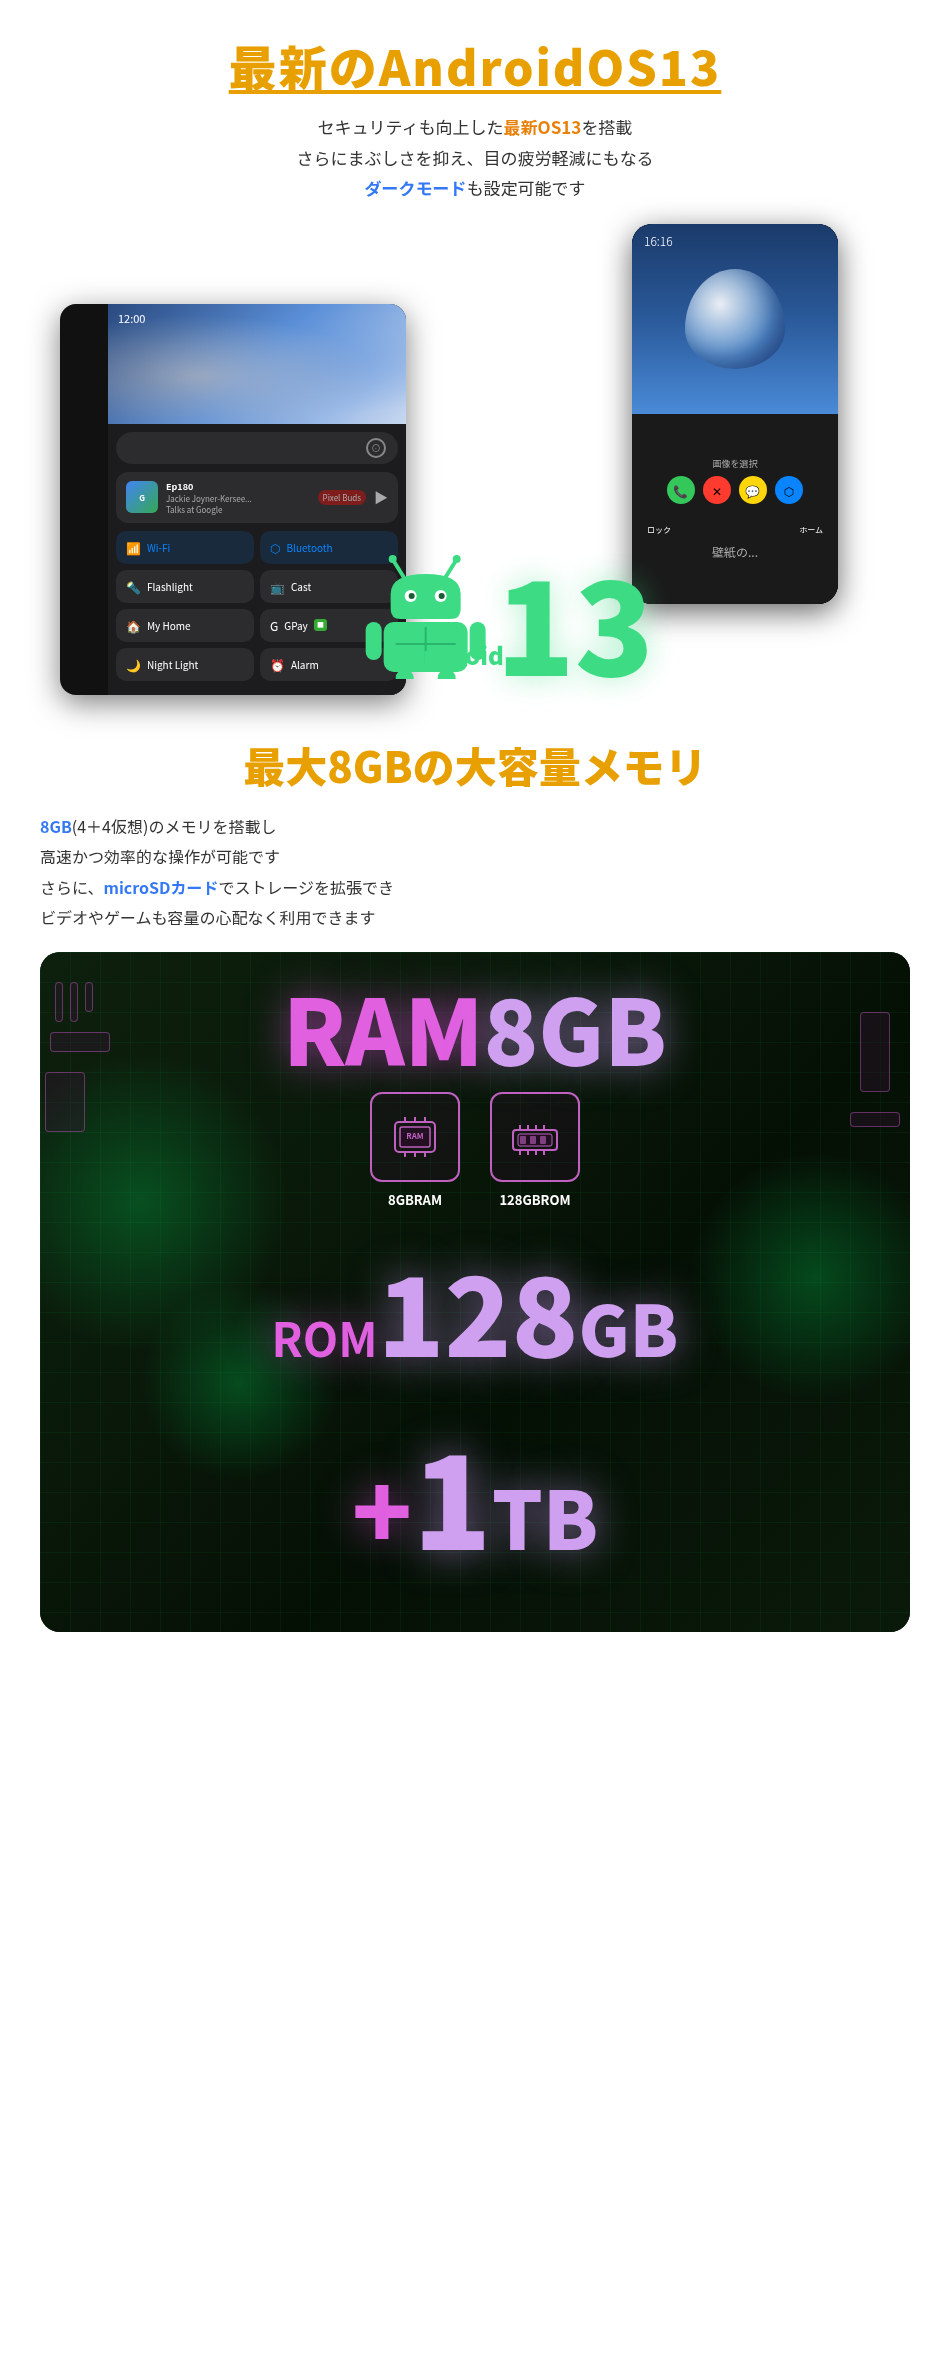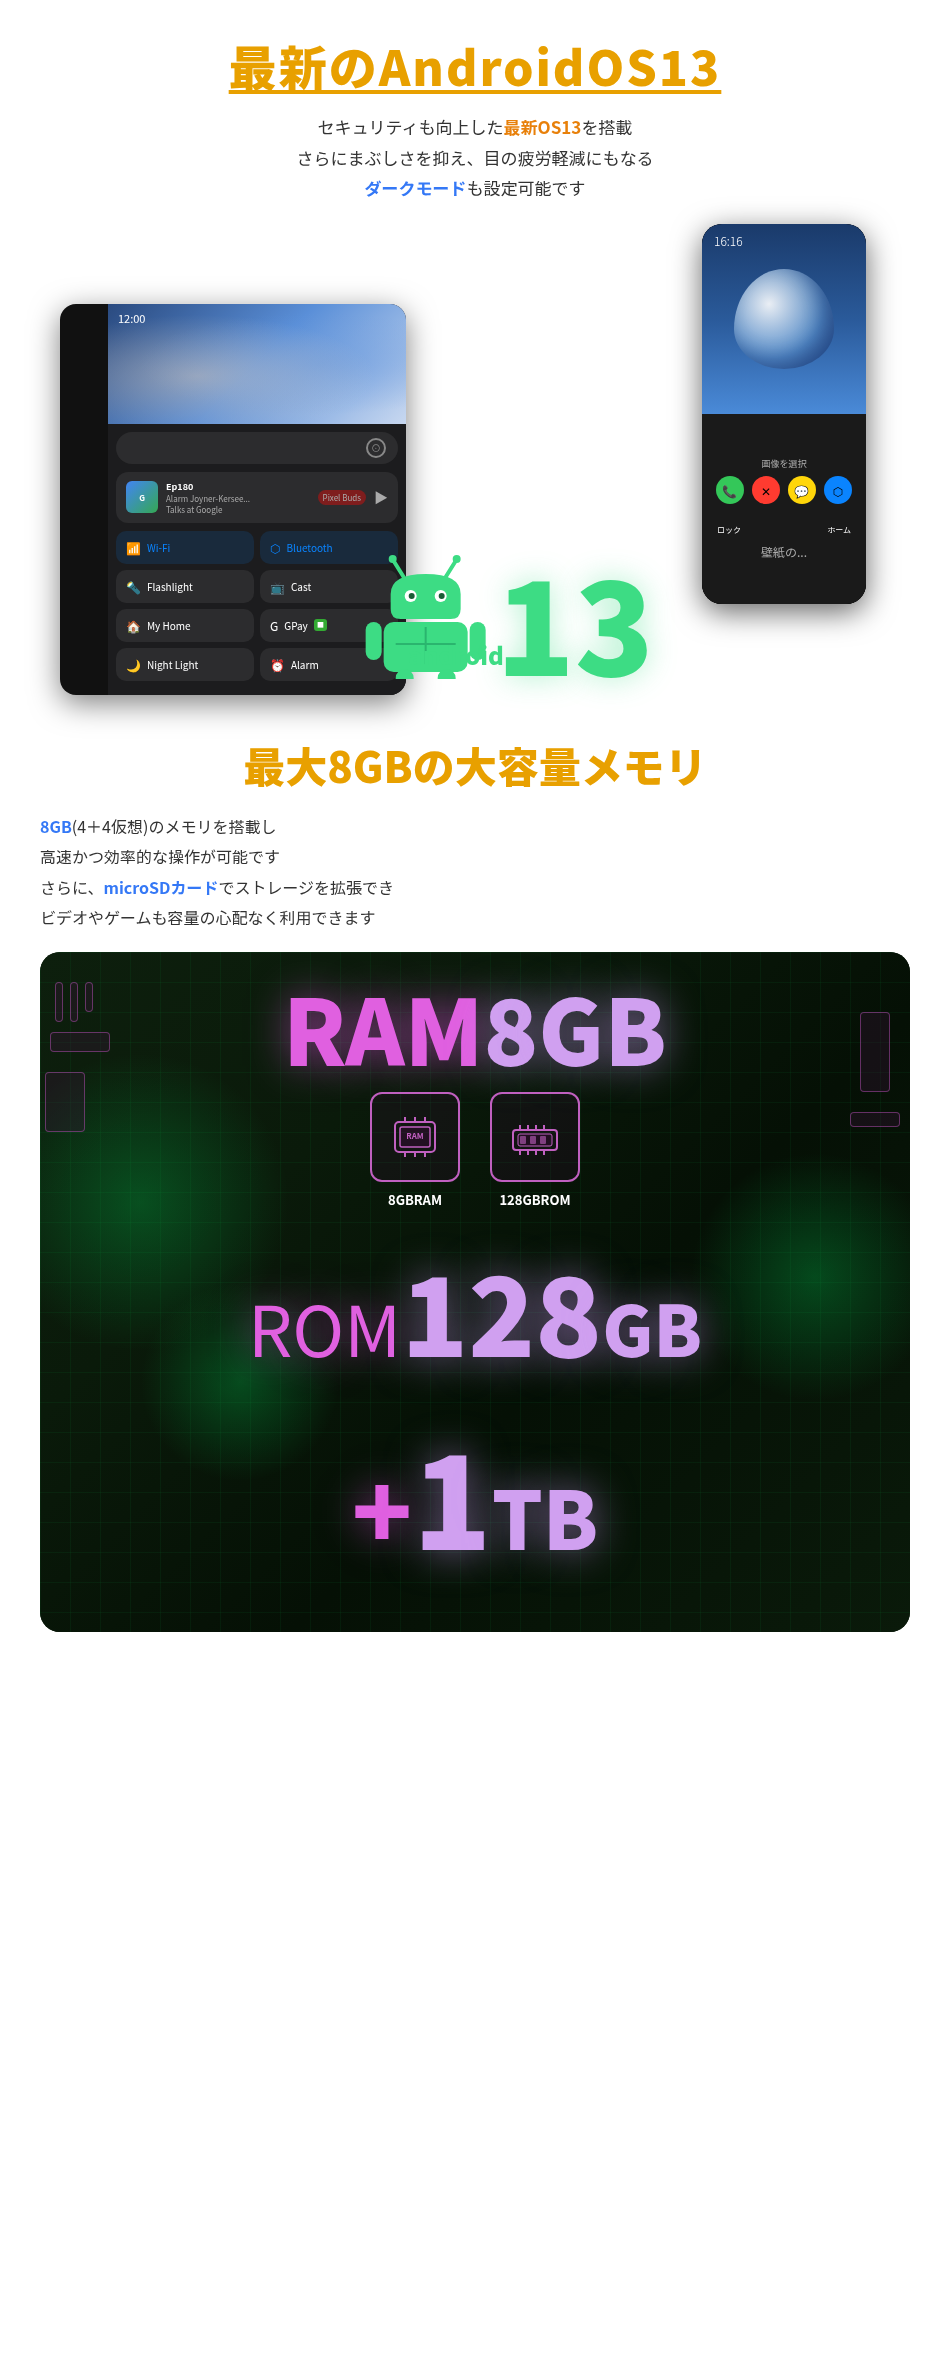--- a/index.html
+++ b/index.html
@@ -155,27 +155,27 @@
       background: #0a84ff22;
       color: #0a84ff;
     }
 
     .ctrl-btn .ctrl-icon {
       font-size: 12px;
     }
 
     
     .phone-right {
-      width: 164px;
+      width: 206px;
       background: #111;
       border-radius: 20px;
       overflow: hidden;
       box-shadow: 0 8px 30px rgba(0,0,0,0.6);
       position: absolute;
-      right: 44px;
+      right: 72px;
       top: 0;
       z-index: 4;
     }
 
     .phone-screen {
       background: #000;
       height: 380px;
       position: relative;
       overflow: hidden;
     }
@@ -371,22 +371,22 @@
 
     
     .rom-text {
       position: relative;
       z-index: 5;
       text-align: center;
       padding: 10px 0;
     }
 
     .rom-label {
-      font-size: 70px;
-      font-weight: 400;
+      font-size: 46px;
+      font-weight: 700;
       color: #e060e0;
       text-shadow: 0 0 40px rgba(220,80,220,0.6);
       display: inline;
       margin-top: 32px;
     }
 
     .rom-num {
       font-size: 110px;
       font-weight: 900;
       color: #d0a0f0;
@@ -472,21 +472,21 @@
       <div class="control-panel">
 
         <div class="search-bar">
           <div class="search-icon-circle">⊙</div>
         </div>
 
         <div class="podcast-card">
           <div class="podcast-logo">G</div>
           <div class="podcast-info">
             <div class="podcast-title">Ep180</div>
-            <div class="podcast-sub">Alarm Joyner-Kersee...</div>
+            <div class="podcast-sub">Jackie Joyner-Kersee...</div>
             <div class="podcast-sub">Talks at Google</div>
           </div>
           <div class="pixel-buds-badge">Pixel Buds</div>
           <div style="color:#aaa;font-size:14px;">▶</div>
         </div>
 
         <div class="controls-grid">
           <div class="ctrl-btn active">
             <span class="ctrl-icon">📶</span>
             <span>Wi-Fi</span>

